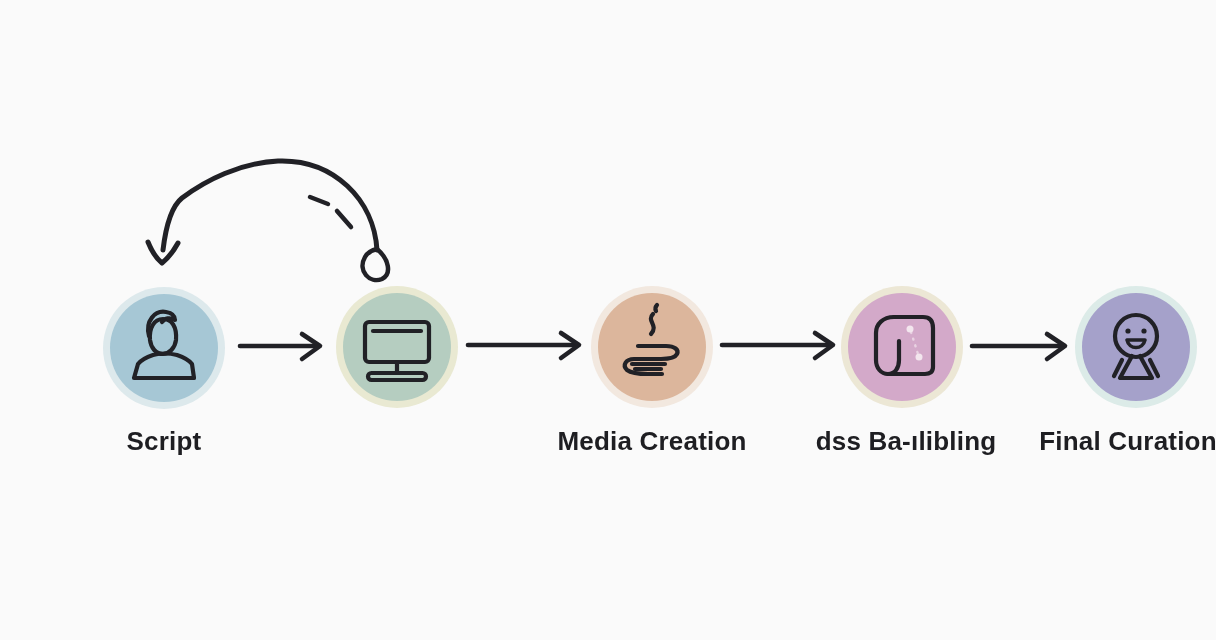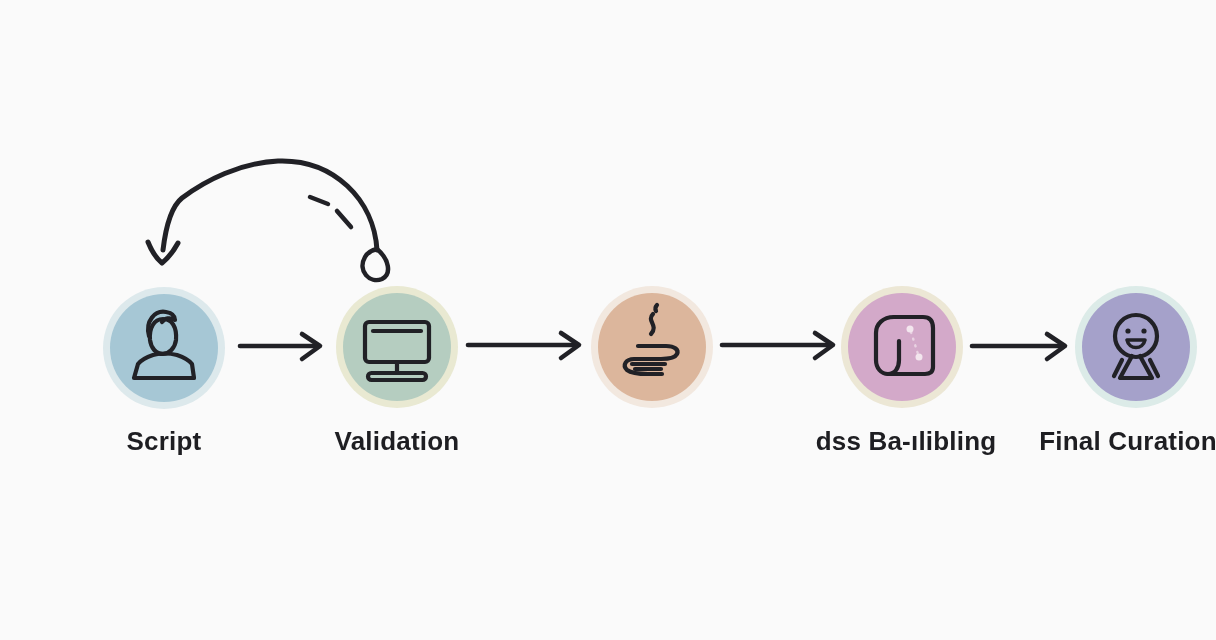--- a/index.html
+++ b/index.html
@@ -130,17 +130,17 @@
         <path class="ink" stroke-width="4.2" d="M-14,13 L-22,29 M14,13 L22,29"></path>
         <circle class="ink" stroke-width="4.2" cx="0" cy="-11" r="21"></circle>
         <circle cx="-8" cy="-16" r="2.6" fill="#212126"></circle>
         <circle cx="8" cy="-16" r="2.6" fill="#212126"></circle>
         <path class="ink" stroke-width="3.6" d="M-9,-7 L9,-7 C7,3 -7,3 -9,-7 Z"></path>
       </g>
     </g>
   </svg>
 
   <div class="node-label lbl-1">Script</div>
-  <div class="node-label lbl-2">Validation</div>
+  <div class="node-label lbl-3">Media Creation</div>
   <div class="node-label lbl-4">dss Ba-ılibling</div>
   <div class="node-label lbl-5">Final Curation</div>
 
 </div>
 
 </body></html>

